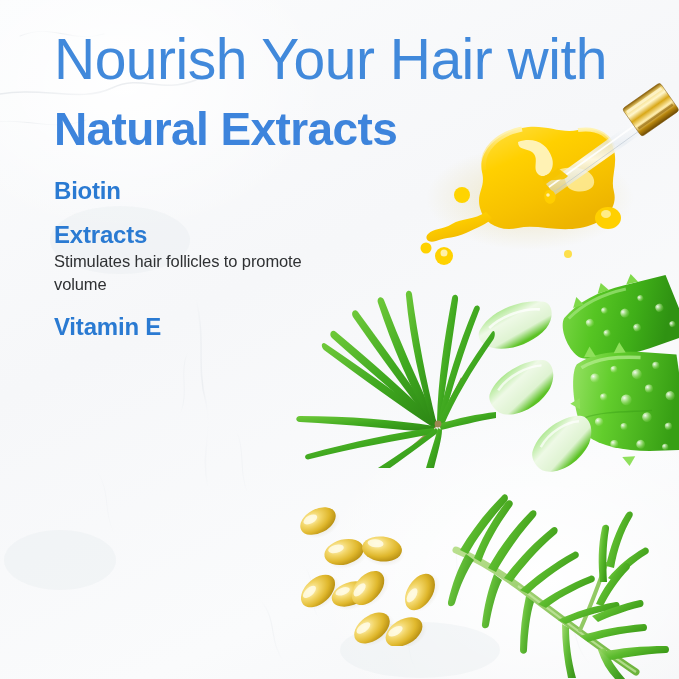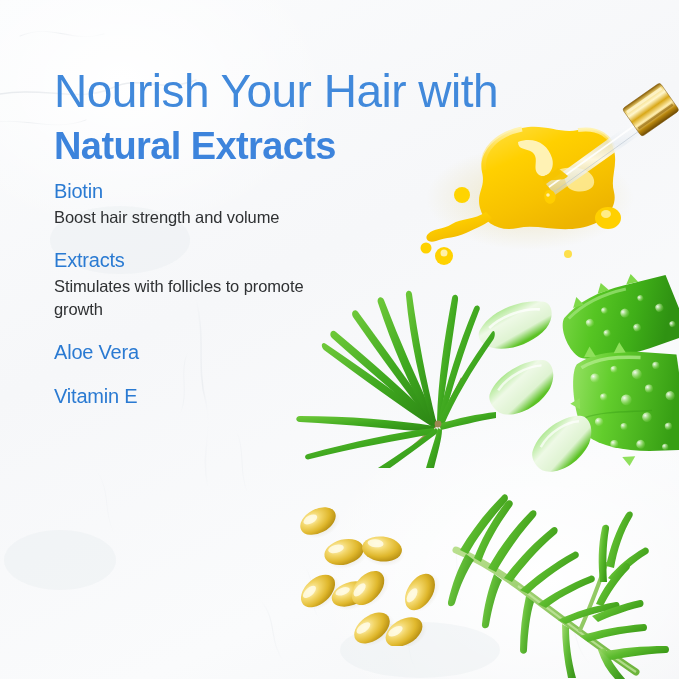--- a/index.html
+++ b/index.html
@@ -20,34 +20,34 @@
       linear-gradient(155deg,#fbfcfd 0%,#f6f7f9 40%,#fafbfc 75%,#f4f5f7 100%);
     overflow:hidden;
   }
 
   
   .marble { position:absolute; inset:0; pointer-events:none; }
 
   
   .headline { position:absolute; left:54px; top:32px; width:560px; }
   .hl1 {
-    font-size:46px; line-height:54px; font-weight:400;
-    letter-spacing:-0.5px; color:#4189db; white-space:nowrap;margin-top:32px;
+    font-size:57px; line-height:54px; font-weight:400;
+    letter-spacing:-0.5px; color:#4189db; white-space:nowrap;
   }
   .hl2 {
-    font-size:38px; line-height:56px; font-weight:700;
-    letter-spacing:-0.6px; color:#3d84dc; white-space:nowrap;
+    font-size:46px; line-height:56px; font-weight:700;
+    letter-spacing:-0.6px; color:#3d84dc; white-space:nowrap;margin-top:15px;
   }
 
   
   .list { position:absolute; left:54px; top:178px; width:300px; }
   .item { margin-bottom:18px; }
   .item:last-child { margin-bottom:2px; }
   .ing-name {
-    font-size:20px; line-height:26px; font-weight:400;
+    font-size:24px; line-height:26px; font-weight:700;
     color:#2a7ad2; letter-spacing:-0.2px;
   }
   .ing-desc {
     font-size:16.5px; line-height:23px; font-weight:400;
     color:#2f3133; letter-spacing:-0.1px; margin-top:2px;
   }
 
   
   .art { position:absolute; inset:0; pointer-events:none; }
   .art svg { position:absolute; display:block; }
@@ -446,30 +446,28 @@
 
   <div class="headline">
     <div class="hl1">Nourish Your Hair with</div>
     <div class="hl2">Natural Extracts</div>
   </div>
 
   <div class="list">
 
     <div class="item">
       <div class="ing-name">Biotin</div>
-      <div class="ing-desc">Boost hair strength and volume</div>
     </div>
 
     <div class="item">
       <div class="ing-name">Extracts</div>
-      <div class="ing-desc">Stimulates with follicles to promote growth</div>
+      <div class="ing-desc">Stimulates hair follicles to promote volume</div>
     </div>
 
     <div class="item">
-      <div class="ing-name">Aloe Vera</div>
     </div>
 
 
     <div class="item">
       <div class="ing-name">Vitamin E</div>
     </div>
 
   </div>
 
 </div>

